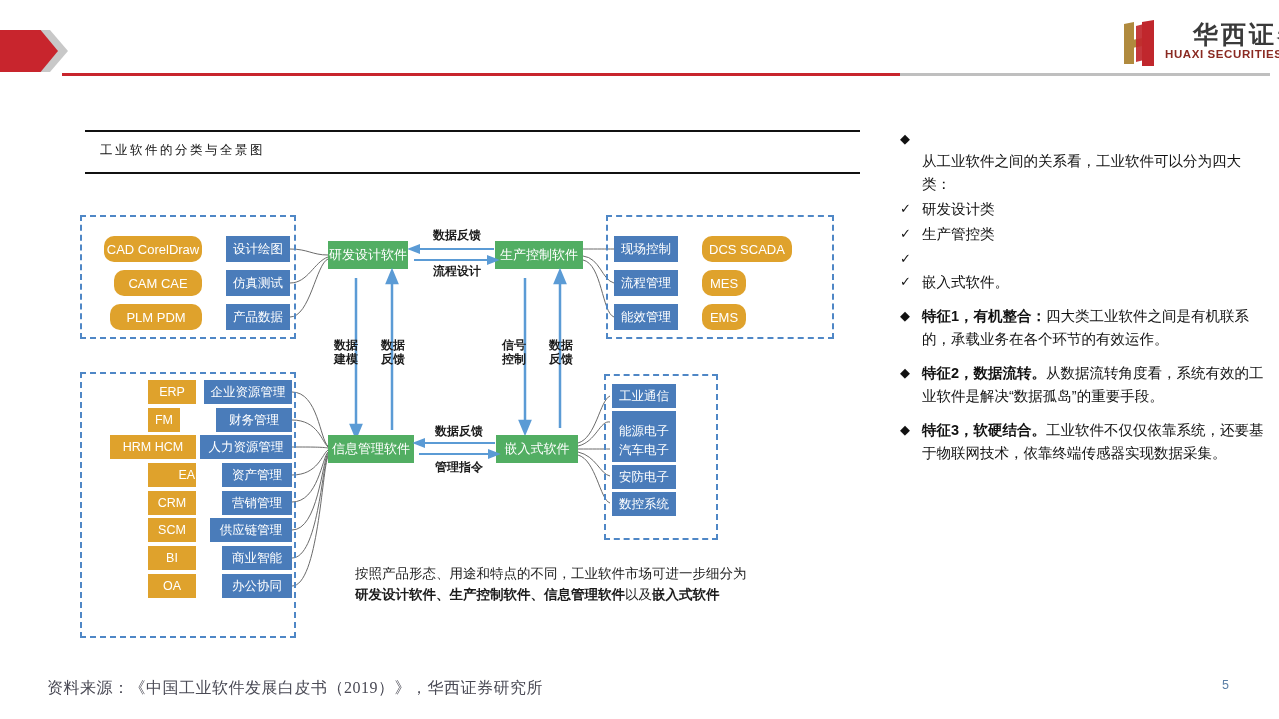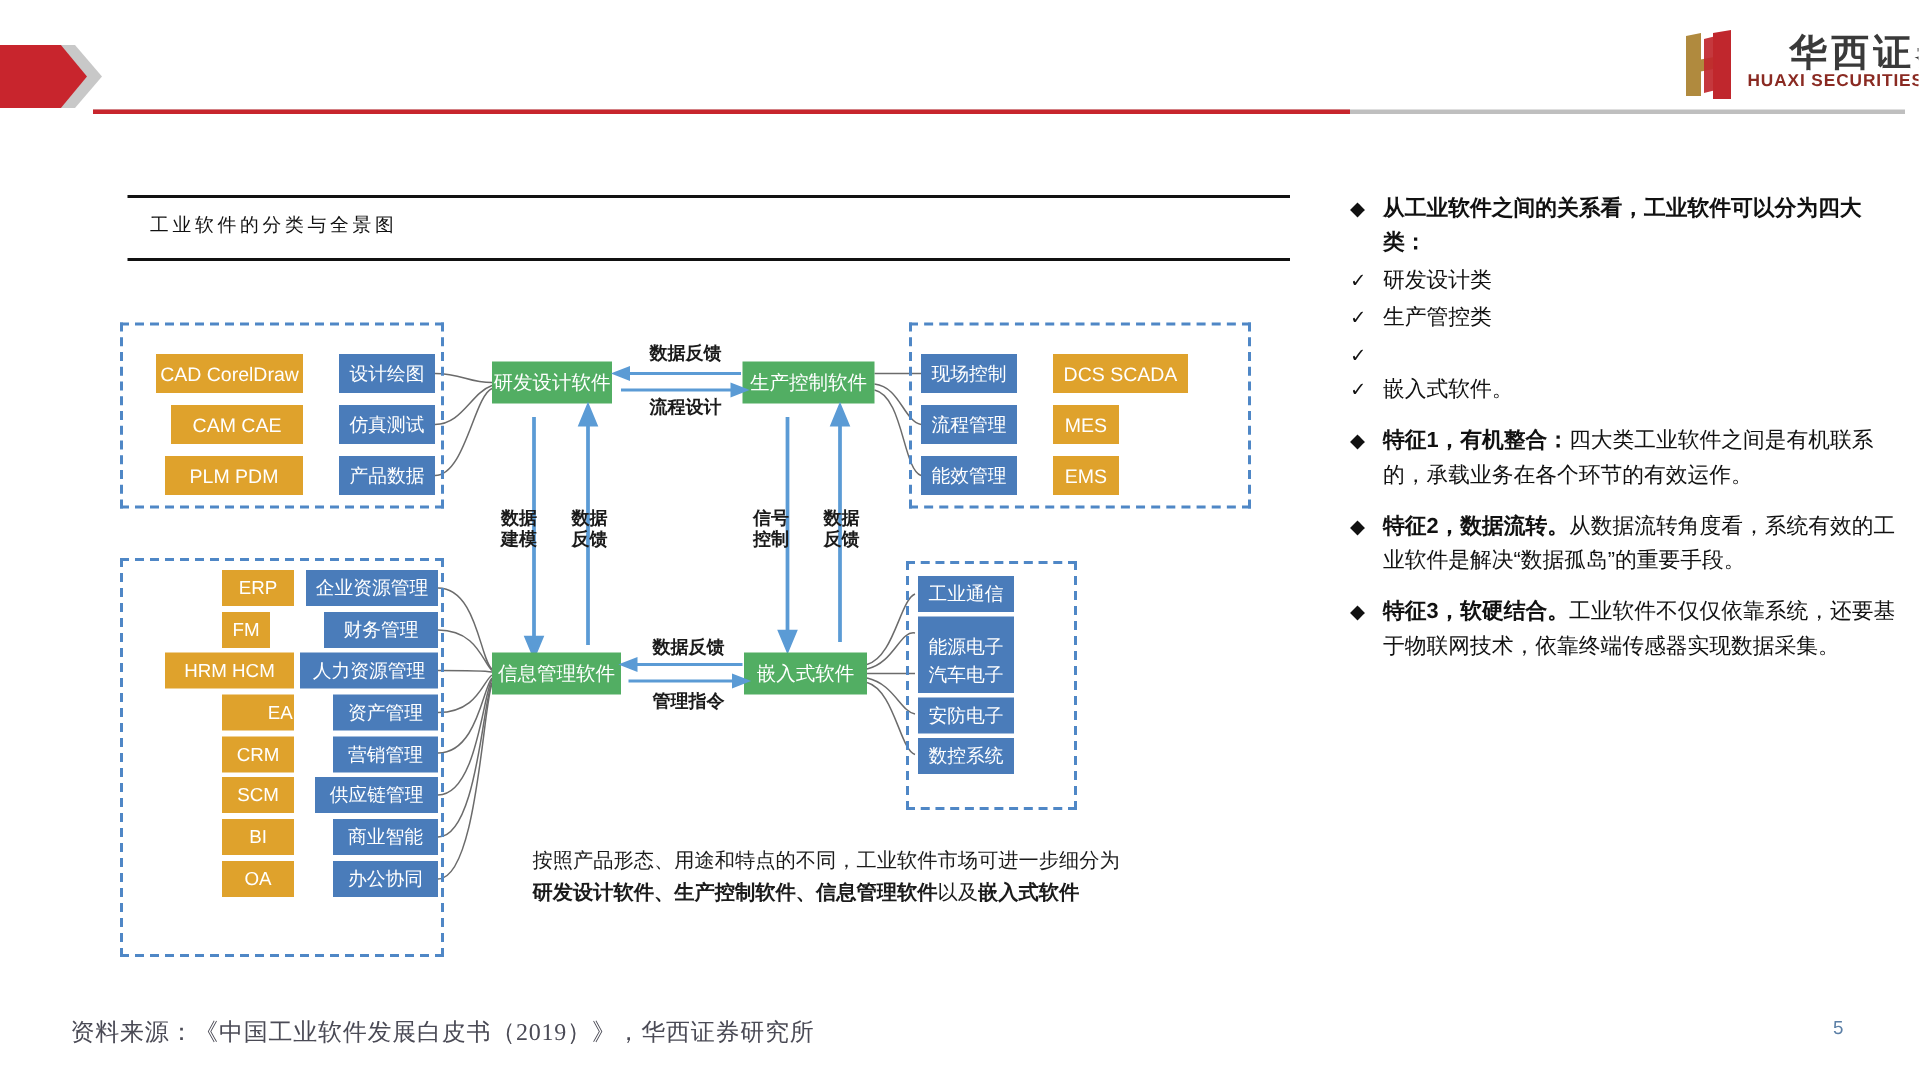--- a/index.html
+++ b/index.html
@@ -41,38 +41,38 @@
 
   
   .dash-box{position:absolute;border:2px dashed #4f87c6;}
   .box{
     position:absolute;display:flex;align-items:center;justify-content:center;
     color:#ffffff;font-size:12.5px;white-space:nowrap;box-sizing:border-box;
   }
   .box.orange{background:#dfa22c;}
   .box.blue{background:#4a7cba;}
   .box.green{background:#52ae63;color:#ffffff;font-size:13px;}
-  .box.orange.lg{font-size:13px;}
+  .box.orange.lg{font-size:13px;border-radius:10px;}
   .arrow-lbl{
     position:absolute;font-size:12px;font-weight:bold;color:#1b1b1b;white-space:nowrap;
     text-align:center;line-height:14px;
   }
   svg.connectors{position:absolute;left:0;top:0;width:1279px;height:719px;pointer-events:none;}
 
   
   .note{position:absolute;left:355px;top:563px;width:520px;font-size:13.5px;color:#1b1b1b;line-height:21px;}
   .note b{font-weight:bold;}
 
   
   .panel{position:absolute;left:900px;top:128px;width:365px;}
   .p-row{display:flex;margin-bottom:2px;}
   .p-mark{width:22px;flex:0 0 22px;font-size:13px;line-height:21px;color:#111;}
   .p-mark.chk{font-size:13px;}
   .p-txt{font-size:14.5px;line-height:23px;color:#111;}
-  .p-txt.bold{font-weight:bold;}
+  .p-txt.bold{font-weight:normal;margin-top:22px;}
   .p-block{margin-bottom:11px;}
   .p-txt b{font-weight:bold;}
 
   
   .src{
     position:absolute;left:47px;top:678px;font-size:16px;color:#4a4a55;letter-spacing:.5px;
     font-family:"Liberation Serif","DejaVu Serif",serif;
   }
   .pageno{position:absolute;left:1222px;top:678px;font-size:12.5px;color:#5b7fa6;}
 </style>

